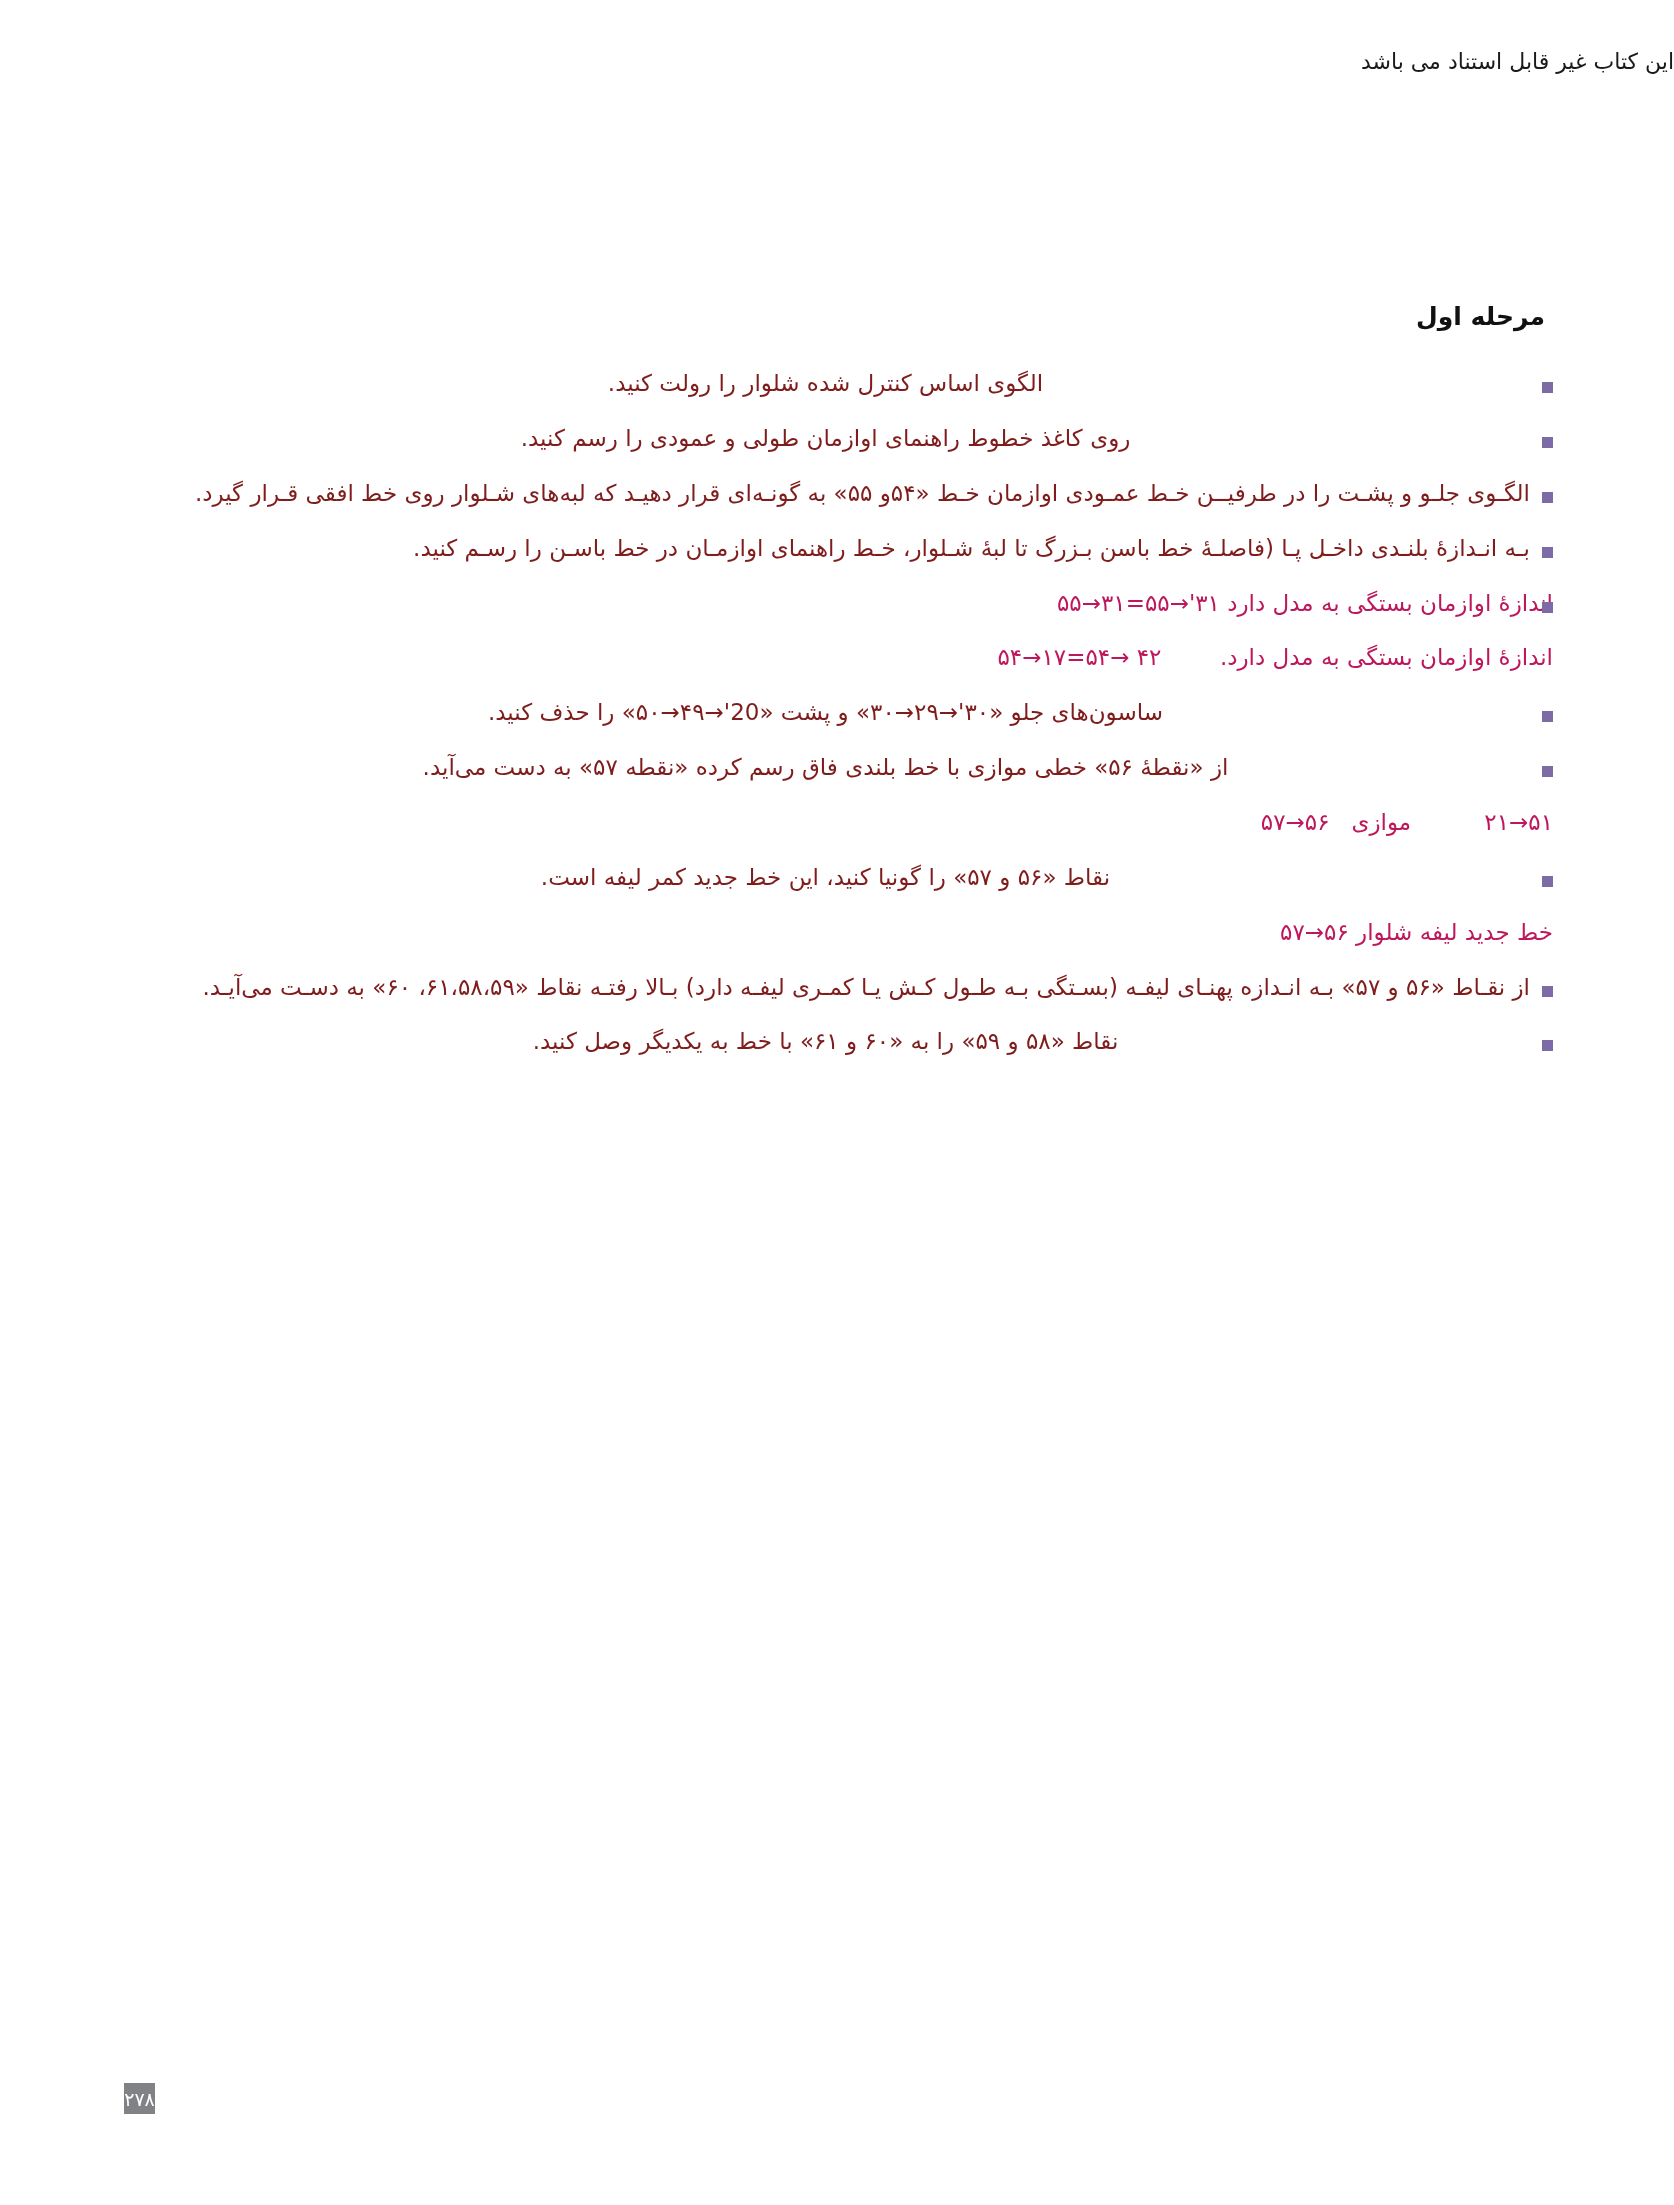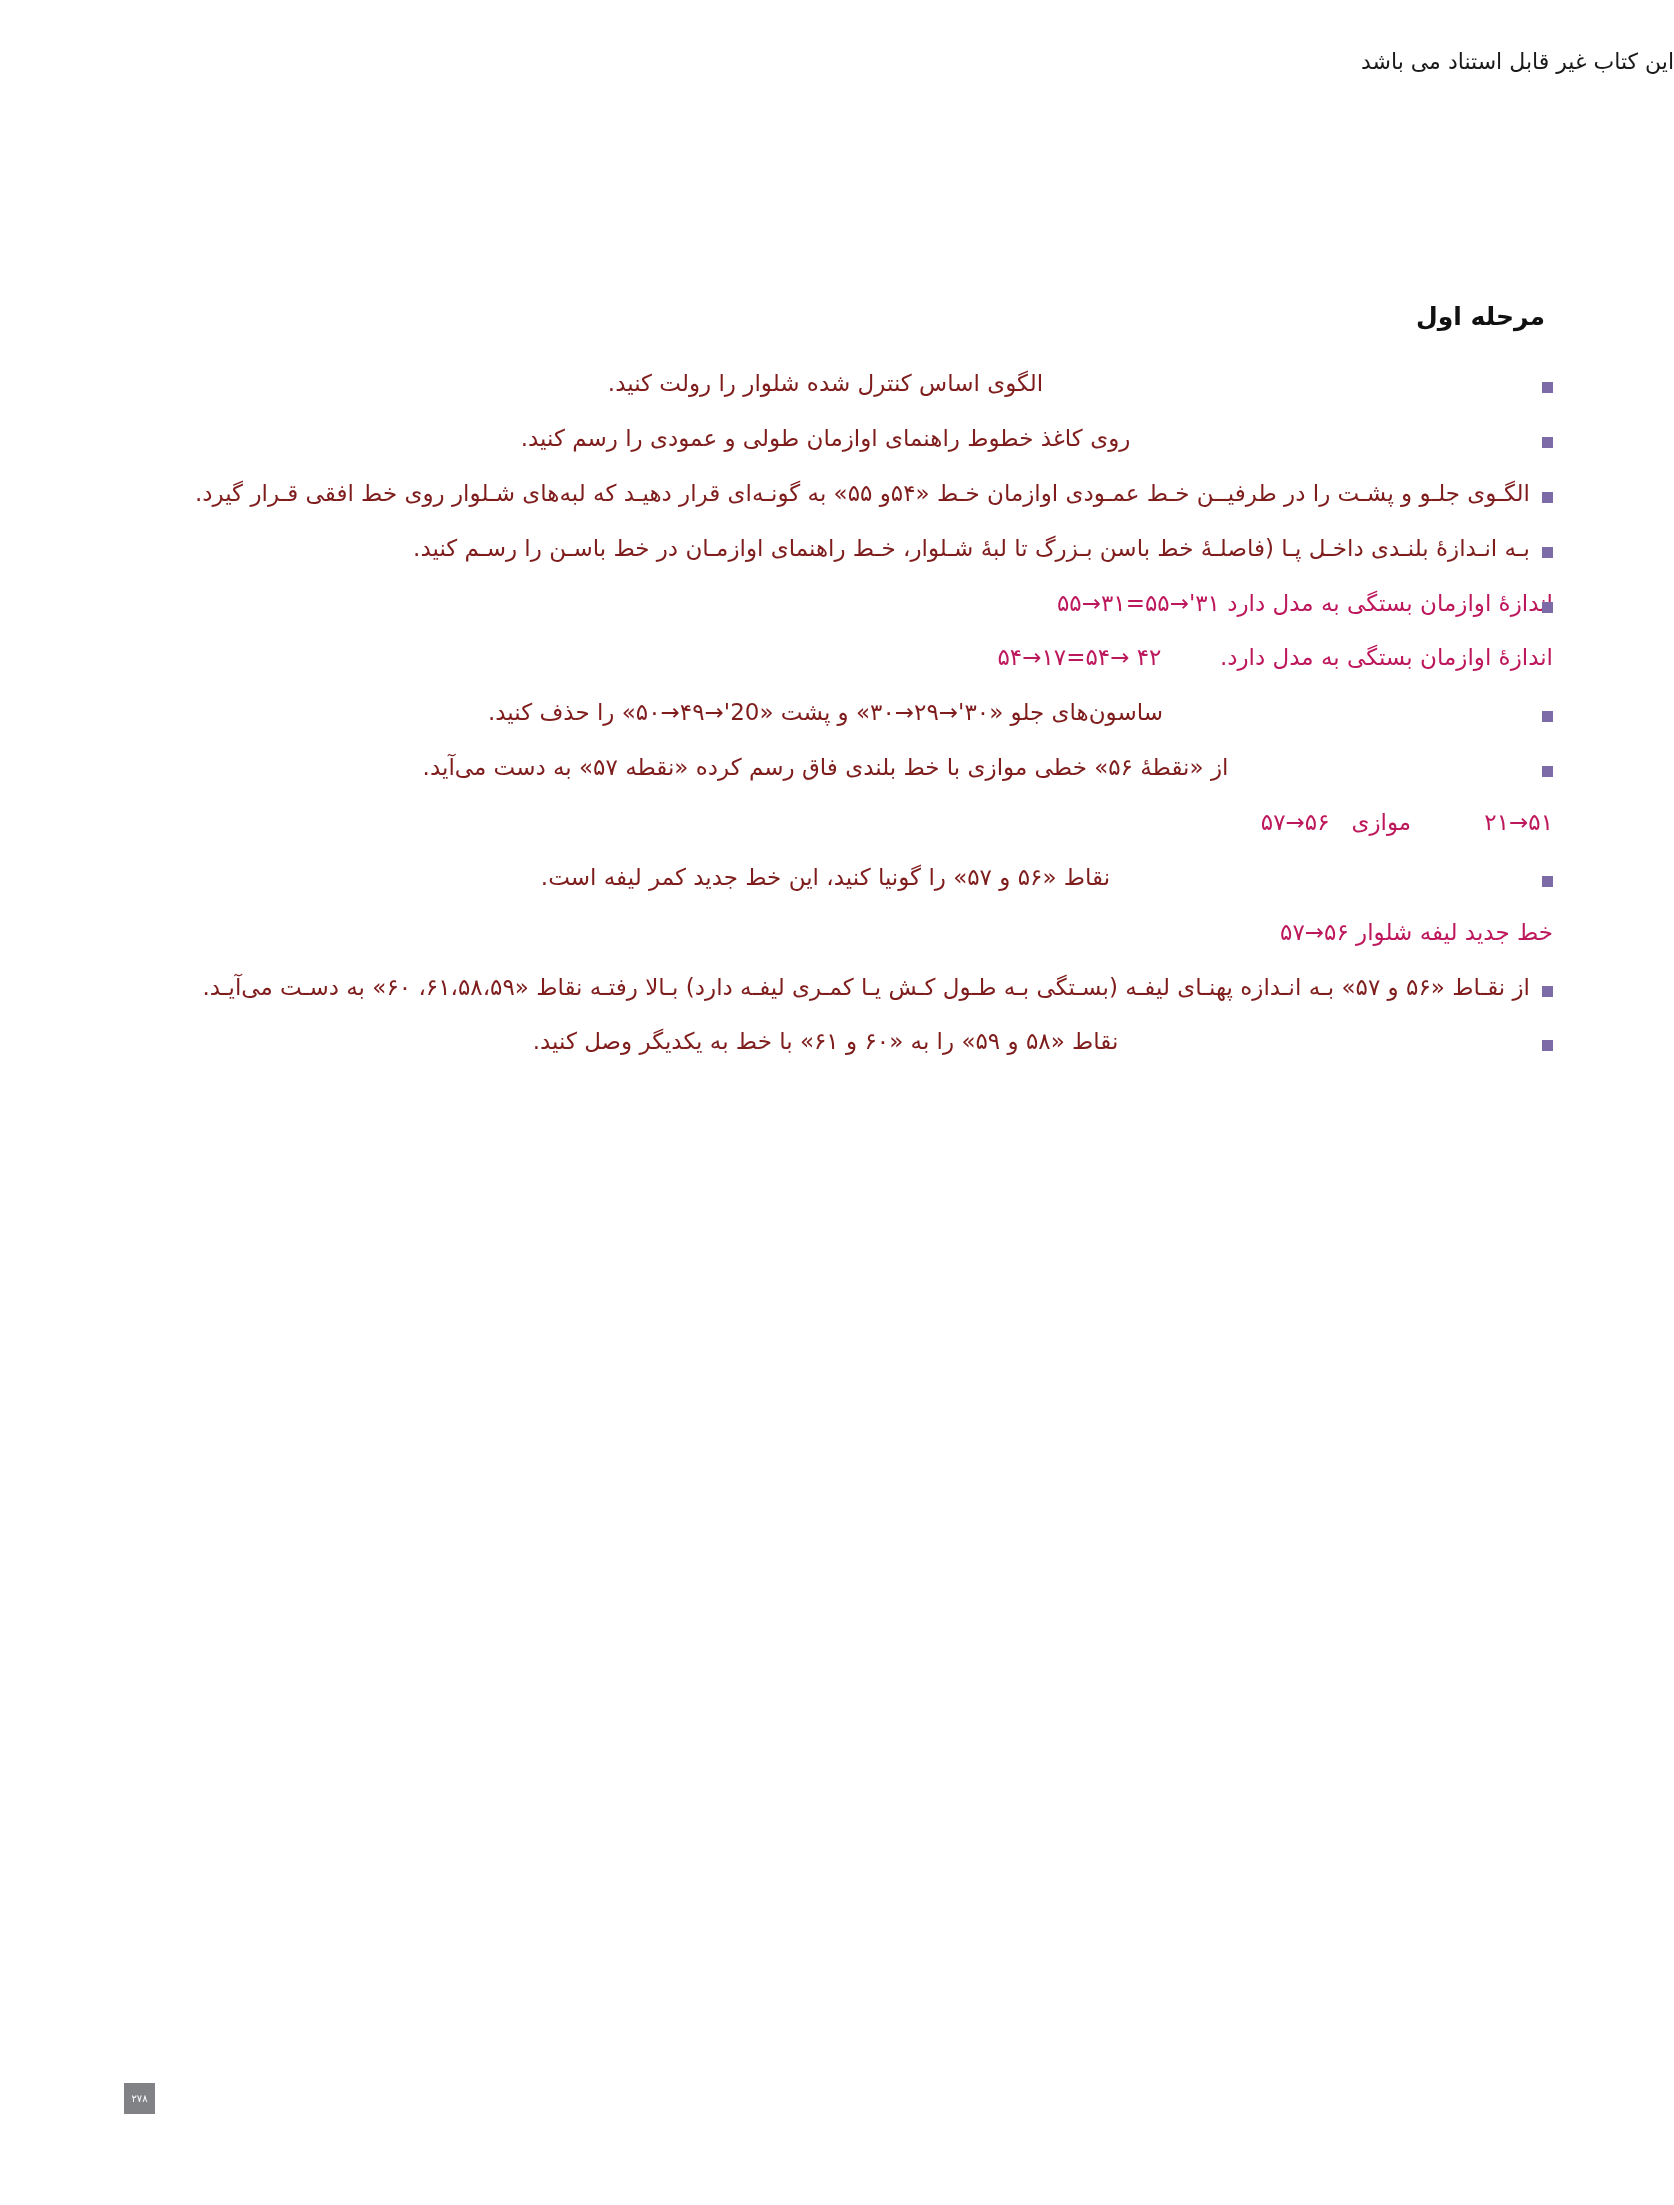--- a/index.html
+++ b/index.html
@@ -90,21 +90,21 @@
 
   
   .page-number-badge {
     position: absolute;
     bottom: 91px;
     left: 124px;
     width: 31px;
     height: 31px;
     background: #808285;
     color: #ffffff;
-    font-size: 10px;
+    font-size: 19px;
     display: flex;
     align-items: center;
     justify-content: center;
     letter-spacing: 0;
   }
 </style>
 </head>
 <body>
 
 <div id="page">

